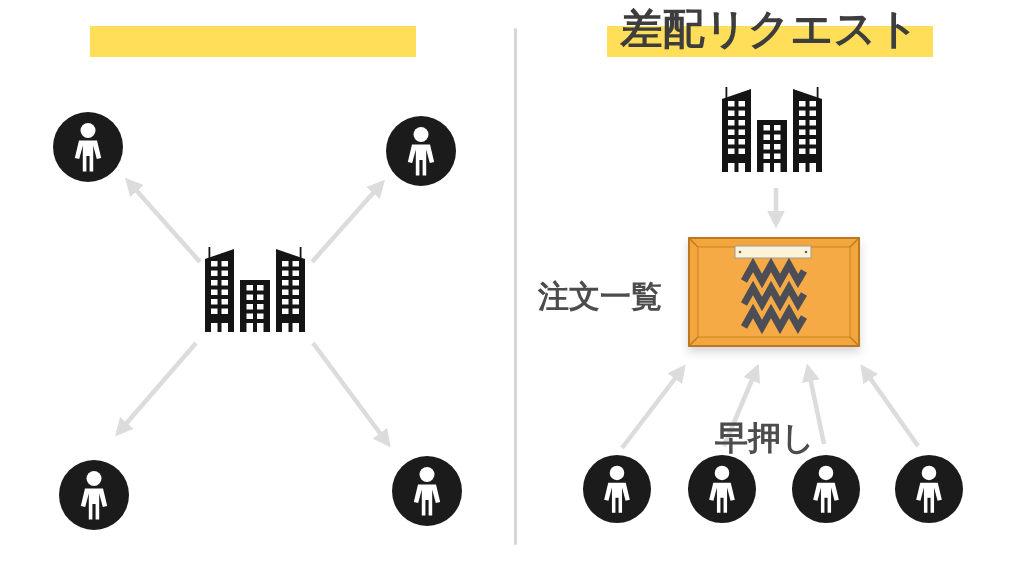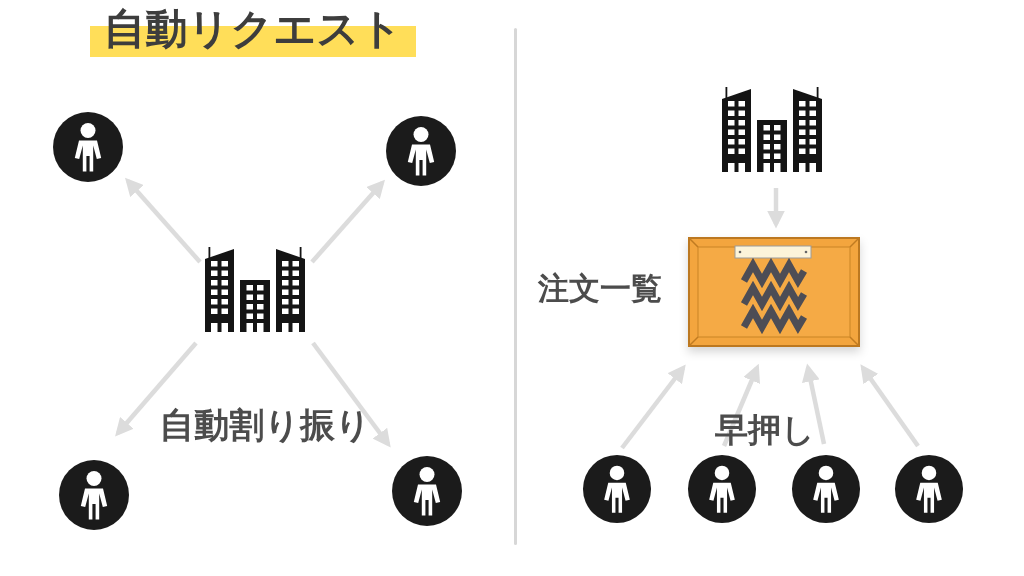--- a/index.html
+++ b/index.html
@@ -22,21 +22,21 @@
   .title-left  { left:90px;  width:326px; }
   .title-right { left:607px; width:326px; }
   
   .divider {
     position:absolute; left:514px; top:28px; width:3px; height:517px;
     background:var(--divider-gray,#D7D7D7); border-radius:2px;
   }
   
   .flow-label {
     position:absolute; font-weight:800; color:var(--body-text,#4C4C4C);
-    white-space:nowrap; line-height:1.1;
+    white-space:nowrap; line-height:1.1;margin-top:8px;
   }
   .label-auto  { left:140px; top:406px; width:250px; text-align:center; font-size:35px; }
   .label-board { left:538px; top:272px; width:130px; text-align:left;  font-size:31px; }
   .label-fast  { left:715px; top:412px; width:122px; text-align:left; font-size:33px; }
   
   .icon { position:absolute; display:block; }
   .person   { width:72px; height:72px; }
   .building { width:100px; height:96px; }
   .board    { left:688px; top:237px; width:172px; height:110px;
               filter:drop-shadow(0 5px 5px rgba(0,0,0,0.16)); }
@@ -135,44 +135,46 @@
       <line x1="776" y1="188" x2="776" y2="224" marker-end="url(#ah)"></line>
       <line x1="622" y1="448" x2="683" y2="368" marker-end="url(#ah)"></line>
       <line x1="724" y1="446" x2="757" y2="368" marker-end="url(#ah)"></line>
       <line x1="824" y1="444" x2="808" y2="368" marker-end="url(#ah)"></line>
       <line x1="918" y1="446" x2="863" y2="368" marker-end="url(#ah)"></line>
     </g>
   </svg>
 
   <div class="panel-title title-left">
     <span class="hl"></span>
-    <span class="tt">自動リクエスト</span>
   </div>
 
   <svg class="icon person p-tl" viewBox="0 0 72 72">
       <use href="#sym-person"></use>
     </svg>
   <svg class="icon person p-tr" viewBox="0 0 72 72">
       <use href="#sym-person"></use>
     </svg>
   <svg class="icon person p-bl" viewBox="0 0 72 72">
       <use href="#sym-person"></use>
     </svg>
   <svg class="icon person p-br" viewBox="0 0 72 72">
       <use href="#sym-person"></use>
     </svg>
 
   <svg class="icon building b-left" viewBox="0 0 100 96">
       <use href="#sym-building"></use>
     </svg>
 
-  <div class="flow-label label-auto">自動割り振り</div>
 
   <div class="divider"></div>
 
+  <div class="panel-title title-right">
+    <span class="hl"></span>
+    <span class="tt">差配リクエスト</span>
+  </div>
 
   <svg class="icon building b-right" viewBox="0 0 100 96">
       <use href="#sym-building"></use>
     </svg>
 
   <div class="flow-label label-board">注文一覧</div>
 
   <svg class="icon board" viewBox="0 0 172 110">
     <rect x="1" y="1" width="170" height="108" fill="#F3A53E" stroke="#BC7820" stroke-width="2"></rect>
     <rect x="10" y="10" width="152" height="90" fill="#F5AA45" stroke="#D18A2B" stroke-width="1.2"></rect>

